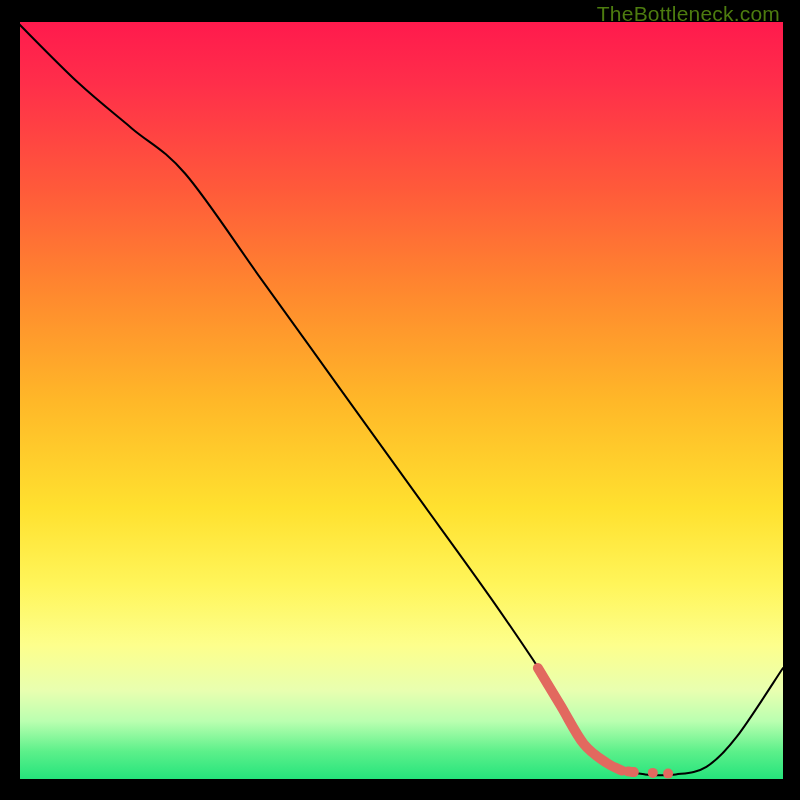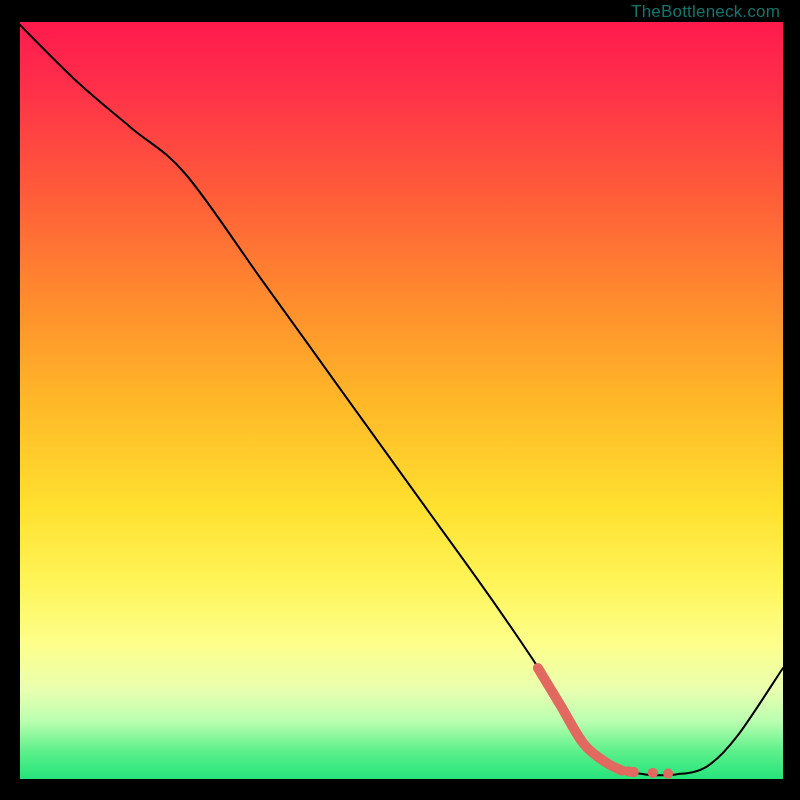--- a/index.html
+++ b/index.html
@@ -58,22 +58,22 @@
     inset: 0;
     width: 100%;
     height: 100%;
     overflow: visible;
     pointer-events: none;
   }
   .watermark {
     position: absolute;
     top: 2px;
     right: 20px;
-    color: #0f766e;
-    font-size: 17px;
+    color: #4d7c0f;
+    font-size: 21px;
     letter-spacing: 0.2px;
     font-weight: 400;
     user-select: none;
   }
 </style>
 </head>
 <body>
 
 <div class="stage">
 

